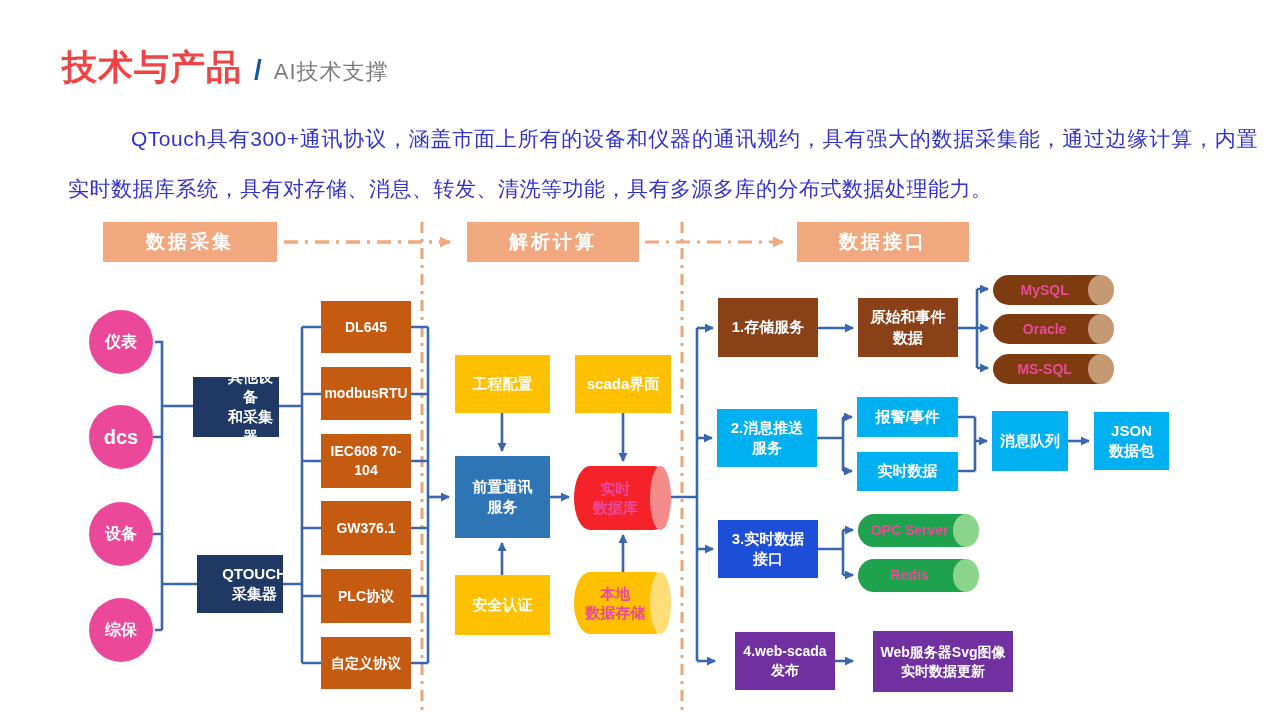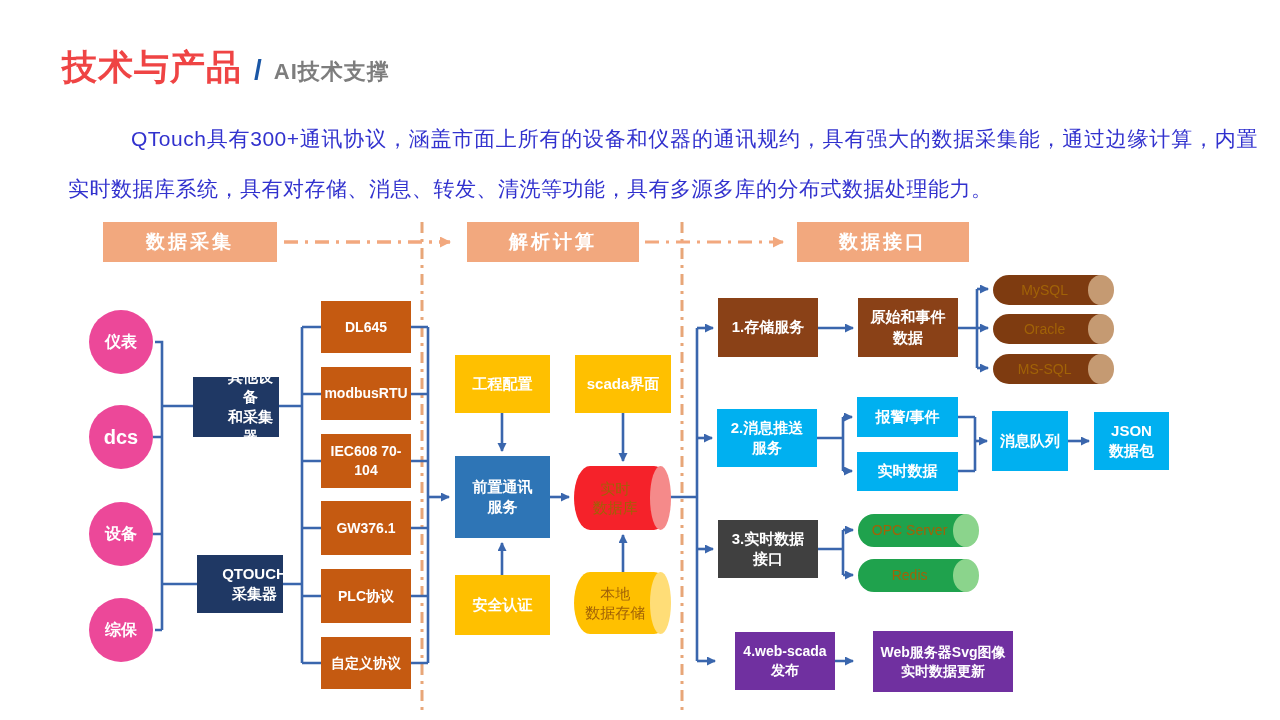--- a/index.html
+++ b/index.html
@@ -2,42 +2,42 @@
 <html><head>
 <meta charset="utf-8">
 <style>
   html,body{margin:0;padding:0;background:#fff;}
   .slide{position:relative;width:1280px;height:720px;background:#fff;overflow:hidden;
          font-family:"Liberation Sans","DejaVu Sans",sans-serif;}
   
   .titlebar{position:absolute;left:62px;top:44px;display:flex;align-items:baseline;gap:12px;}
   .t-main{font-size:35px;font-weight:bold;color:#ef4444;letter-spacing:1px;}
   .t-sep{font-size:28px;font-weight:bold;color:#1A56A5;}
-  .t-sub{font-size:22px;font-weight:bold;color:#7D7D7D;letter-spacing:1px;}
+  .t-sub{font-size:22px;font-weight:normal;color:#7D7D7D;letter-spacing:1px;}
   .intro{position:absolute;left:60px;top:106px;width:1190px;margin:8px;
          font-size:21px;line-height:50px;color:#3232CE;text-indent:63px;
          text-align:justify;letter-spacing:0.5px;}
   
   .node{position:absolute;display:flex;align-items:center;justify-content:center;
         color:#fff;font-weight:bold;text-align:center;box-sizing:border-box;line-height:1.35;}
   .ml{white-space:pre-line;}
   .stage{background:#F2A87E;font-size:19px;letter-spacing:3px;}
   .circle{background:#ec4899;border-radius:50%;font-size:16px;}
   .circle.big{font-size:20px;}
   .navy{background:#1F3864;font-size:15px;padding-left:29px;}
   .brown{background:#C55A11;font-size:14px;padding:2px 4px;}
   .yellow{background:#FFC000;font-size:15px;}
   .bluebox{background:#2E75B6;font-size:15px;}
   .dkbrown{background:#8A4117;font-size:15px;}
   .cyan{background:#00B0F0;font-size:15px;}
-  .green{background:#404040;font-size:15px;}
+  .green{background:#1d4ed8;font-size:15px;}
   .purple{background:#7030A0;font-size:14px;margin-left:15px;}
   
   .hcyl{position:absolute;display:flex;align-items:center;justify-content:center;
-        color:#a16207;font-weight:normal;text-align:center;line-height:1.3;}
+        color:#ec4899;font-weight:bold;text-align:center;line-height:1.3;}
   .hcyl .body{position:absolute;inset:0;border-radius:16px/50%;}
   .hcyl .cap{position:absolute;right:-1px;top:0;height:100%;width:22%;border-radius:50%;}
   .hcyl .lbl{position:relative;z-index:2;padding-right:14%;}
   .cyl-red .body{background:#F5222A;} .cyl-red .cap{background:#F58A8A;}
   .cyl-yel .body{background:#FFC000;} .cyl-yel .cap{background:#FFDD77;}
   .cyl-brn .body{background:#7E3B10;} .cyl-brn .cap{background:#C59A72;}
   .cyl-grn .body{background:#1FA24D;} .cyl-grn .cap{background:#8BD48C;}
   .fs14{font-size:14px;} .fs15{font-size:15px;}
   svg.wires{position:absolute;left:0;top:0;width:1280px;height:720px;}
 </style>

